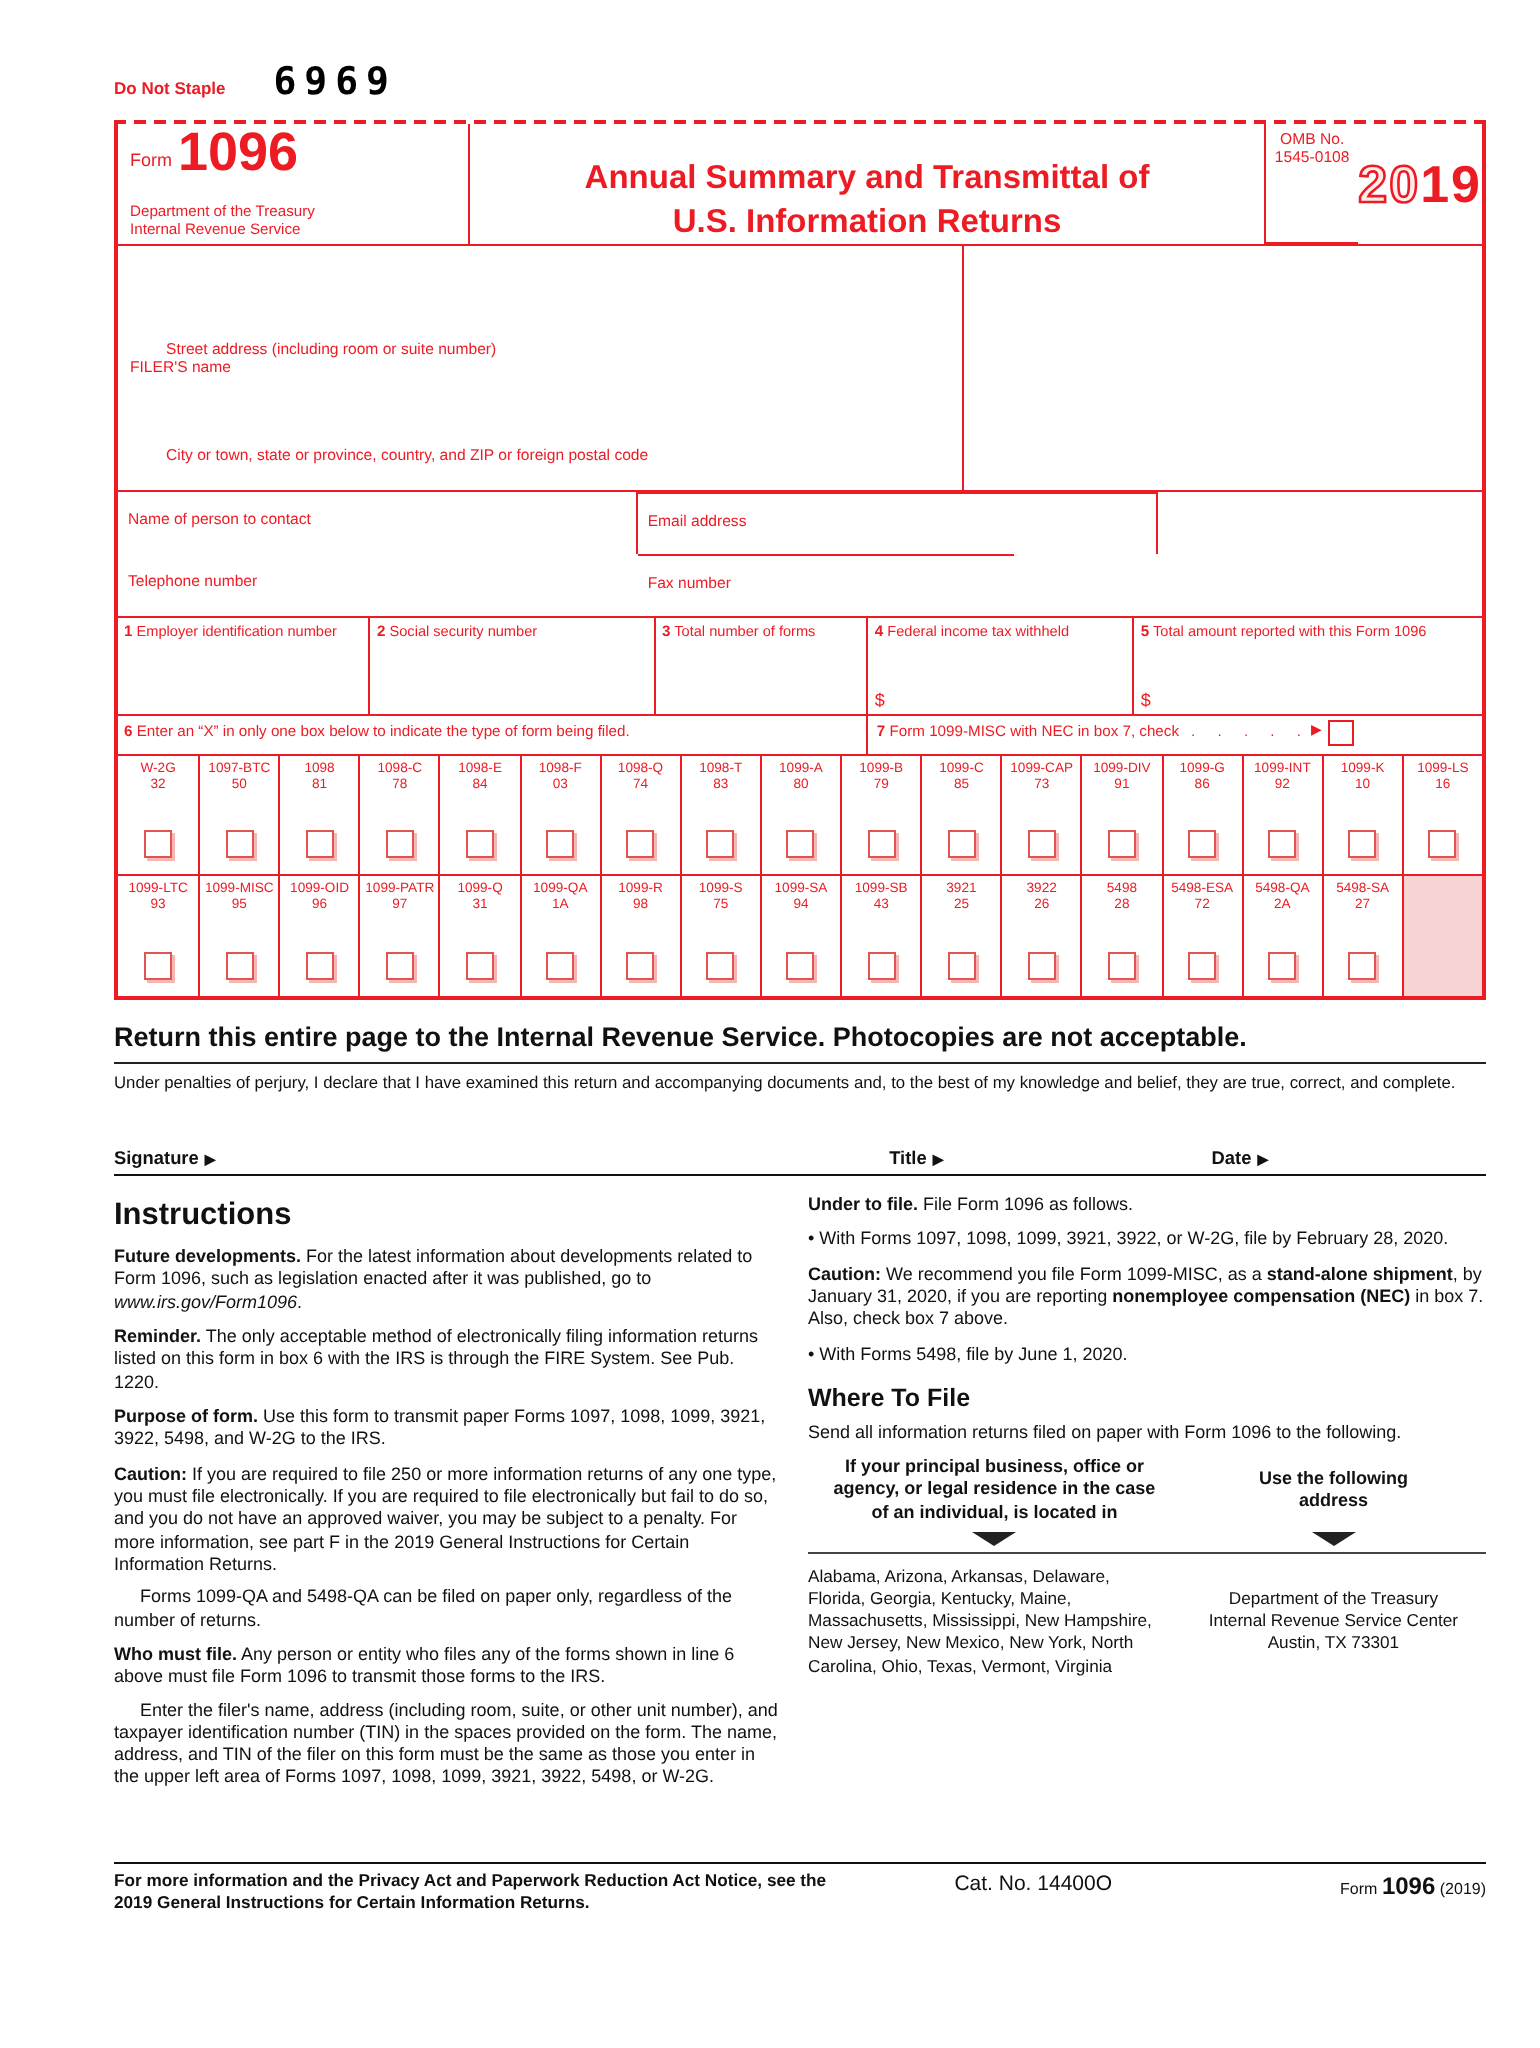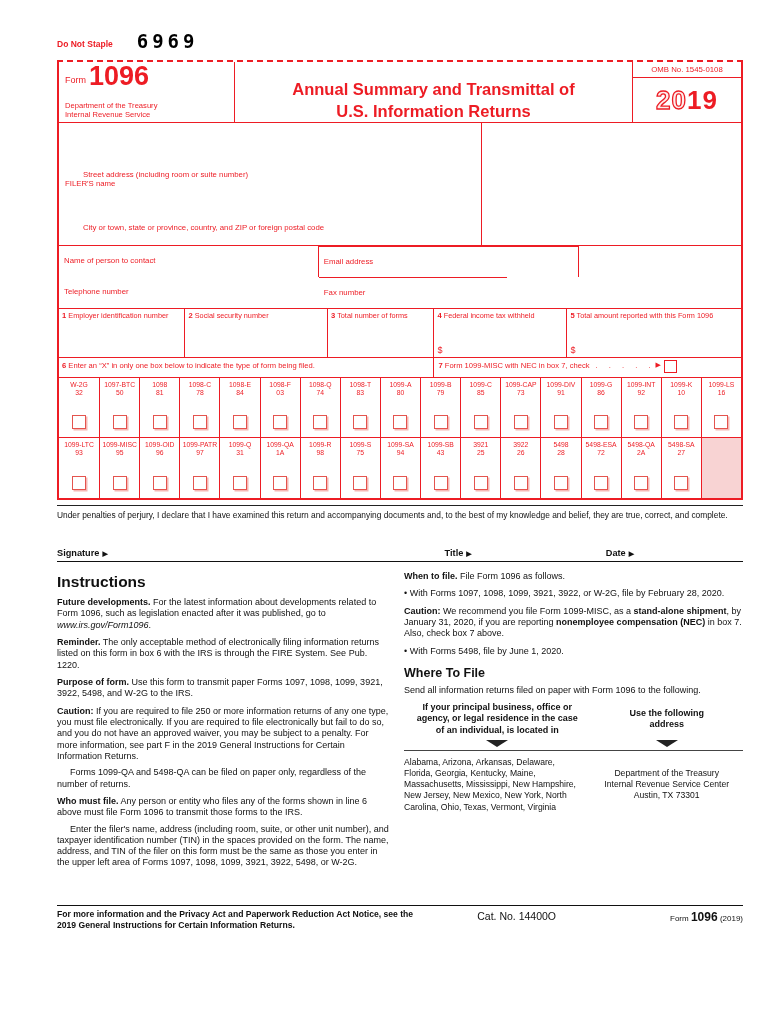--- a/index.html
+++ b/index.html
@@ -20,21 +20,21 @@
   .mainbox{border:2px solid var(--red);border-top-style:dashed;}
   .rlabel{font-size:7.8px;color:var(--red);}
 
   .hdr{display:flex;height:60px;}
   .hdr-left{width:176px;border-right:1px solid var(--red);display:flex;flex-direction:column;justify-content:space-between;padding:3px 4px 3px 6px;box-sizing:border-box;}
   .formline{display:flex;align-items:flex-end;}
   .formline .fw{font-size:9px;color:var(--red);padding-bottom:3px;}
   .formline .fn{font-size:27px;font-weight:bold;color:var(--red);line-height:.85;margin-left:3px;}
   .agency{font-size:7.6px;color:var(--red);line-height:1.2;}
   .hdr-title{flex:1;display:flex;align-items:flex-end;justify-content:center;text-align:center;font-weight:bold;color:var(--red);font-size:16.5px;line-height:1.3;border-right:1px solid var(--red);}
-  .hdr-right{width:108px;display:flex;flex-direction:column;box-sizing:border-box;}
+  .hdr-right{width:108px;display:flex;flex-direction:row;box-sizing:border-box;}
   .omb{font-size:7.8px;color:var(--red);text-align:center;padding:3px 2px;border-bottom:1px solid var(--red);}
   .year{flex:1;display:flex;align-items:center;justify-content:center;font-weight:bold;font-size:26px;letter-spacing:1px;}
   .y-out{color:#fdeceb;-webkit-text-stroke:1.3px var(--red);}
   .y-in{color:var(--red);}
 
   
   .filer{display:flex;height:122px;border-top:1px solid var(--red);}
   .filer-left{width:62%;border-right:1px solid var(--red);box-sizing:border-box;padding:4px 6px;display:flex;flex-direction:column;}
   .filer-left .rlabel{display:block;}
   .lab2{margin-top:43px;padding-left:18px;}
@@ -382,20 +382,21 @@
         </div>
         <div class="gcell">
           <div class="glabel">5498-SA</div>
           <div>27</div>
           <span class="gcheck"></span>
         </div>
         <div class="gcell shaded"></div>
       </div>
   </div>
 
+  <div class="notice">Return this entire page to the Internal Revenue Service. Photocopies are not acceptable.</div>
   <hr class="rule">
   <div class="perjury">Under penalties of perjury, I declare that I have examined this return and accompanying documents and, to the best of my knowledge and belief, they are true, correct, and complete.</div>
 
   <div class="sigrow">
     <span class="sig-sign"><b>Signature</b><span class="arrh">▶</span></span>
     <span class="sig-title"><b>Title</b><span class="arrh">▶</span></span>
     <span class="sig-date"><b>Date</b><span class="arrh">▶</span></span>
   </div>
 
   <div class="cols">
@@ -403,21 +404,21 @@
       <div class="ins-h">Instructions</div>
       <p class="ins"><b>Future developments.</b><span> For the latest information about developments related to Form 1096, such as legislation enacted after it was published, go to </span><i>www.irs.gov/Form1096</i><span>.</span></p>
       <p class="ins"><b>Reminder.</b><span> The only acceptable method of electronically filing information returns listed on this form in box 6 with the IRS is through the FIRE System. See Pub. 1220.</span></p>
       <p class="ins"><b>Purpose of form.</b><span> Use this form to transmit paper Forms 1097, 1098, 1099, 3921, 3922, 5498, and W-2G to the IRS.</span></p>
       <p class="ins"><b>Caution:</b><span> If you are required to file 250 or more information returns of any one type, you must file electronically. If you are required to file electronically but fail to do so, and you do not have an approved waiver, you may be subject to a penalty. For more information, see part F in the 2019 General Instructions for Certain Information Returns.</span></p>
       <p class="ins indent">Forms 1099-QA and 5498-QA can be filed on paper only, regardless of the number of returns.</p>
       <p class="ins"><b>Who must file.</b><span> Any person or entity who files any of the forms shown in line 6 above must file Form 1096 to transmit those forms to the IRS.</span></p>
       <p class="ins indent">Enter the filer's name, address (including room, suite, or other unit number), and taxpayer identification number (TIN) in the spaces provided on the form. The name, address, and TIN of the filer on this form must be the same as those you enter in the upper left area of Forms 1097, 1098, 1099, 3921, 3922, 5498, or W-2G.</p>
     </div>
     <div class="colR">
-      <p class="ins"><b>When to file.</b><span> File Form 1096 as follows.</span></p>
+      <p class="ins"><b>Under to file.</b><span> File Form 1096 as follows.</span></p>
       <p class="ins">• With Forms 1097, 1098, 1099, 3921, 3922, or W-2G, file by February 28, 2020.</p>
       <p class="ins"><b>Caution:</b><span> We recommend you file Form 1099-MISC, as a </span><b>stand-alone shipment</b><span>, by January 31, 2020, if you are reporting </span><b>nonemployee compensation (NEC)</b><span> in box 7. Also, check box 7 above.</span></p>
       <p class="ins">• With Forms 5498, file by June 1, 2020.</p>
       <div class="where-h">Where To File</div>
       <p class="ins">Send all information returns filed on paper with Form 1096 to the following.</p>
       <div class="where">
         <div class="where-head">
           <div class="wh1">If your principal business, office or agency, or legal residence in the case of an individual, is located in</div>
           <div class="wh2">Use the following address</div>
         </div>

